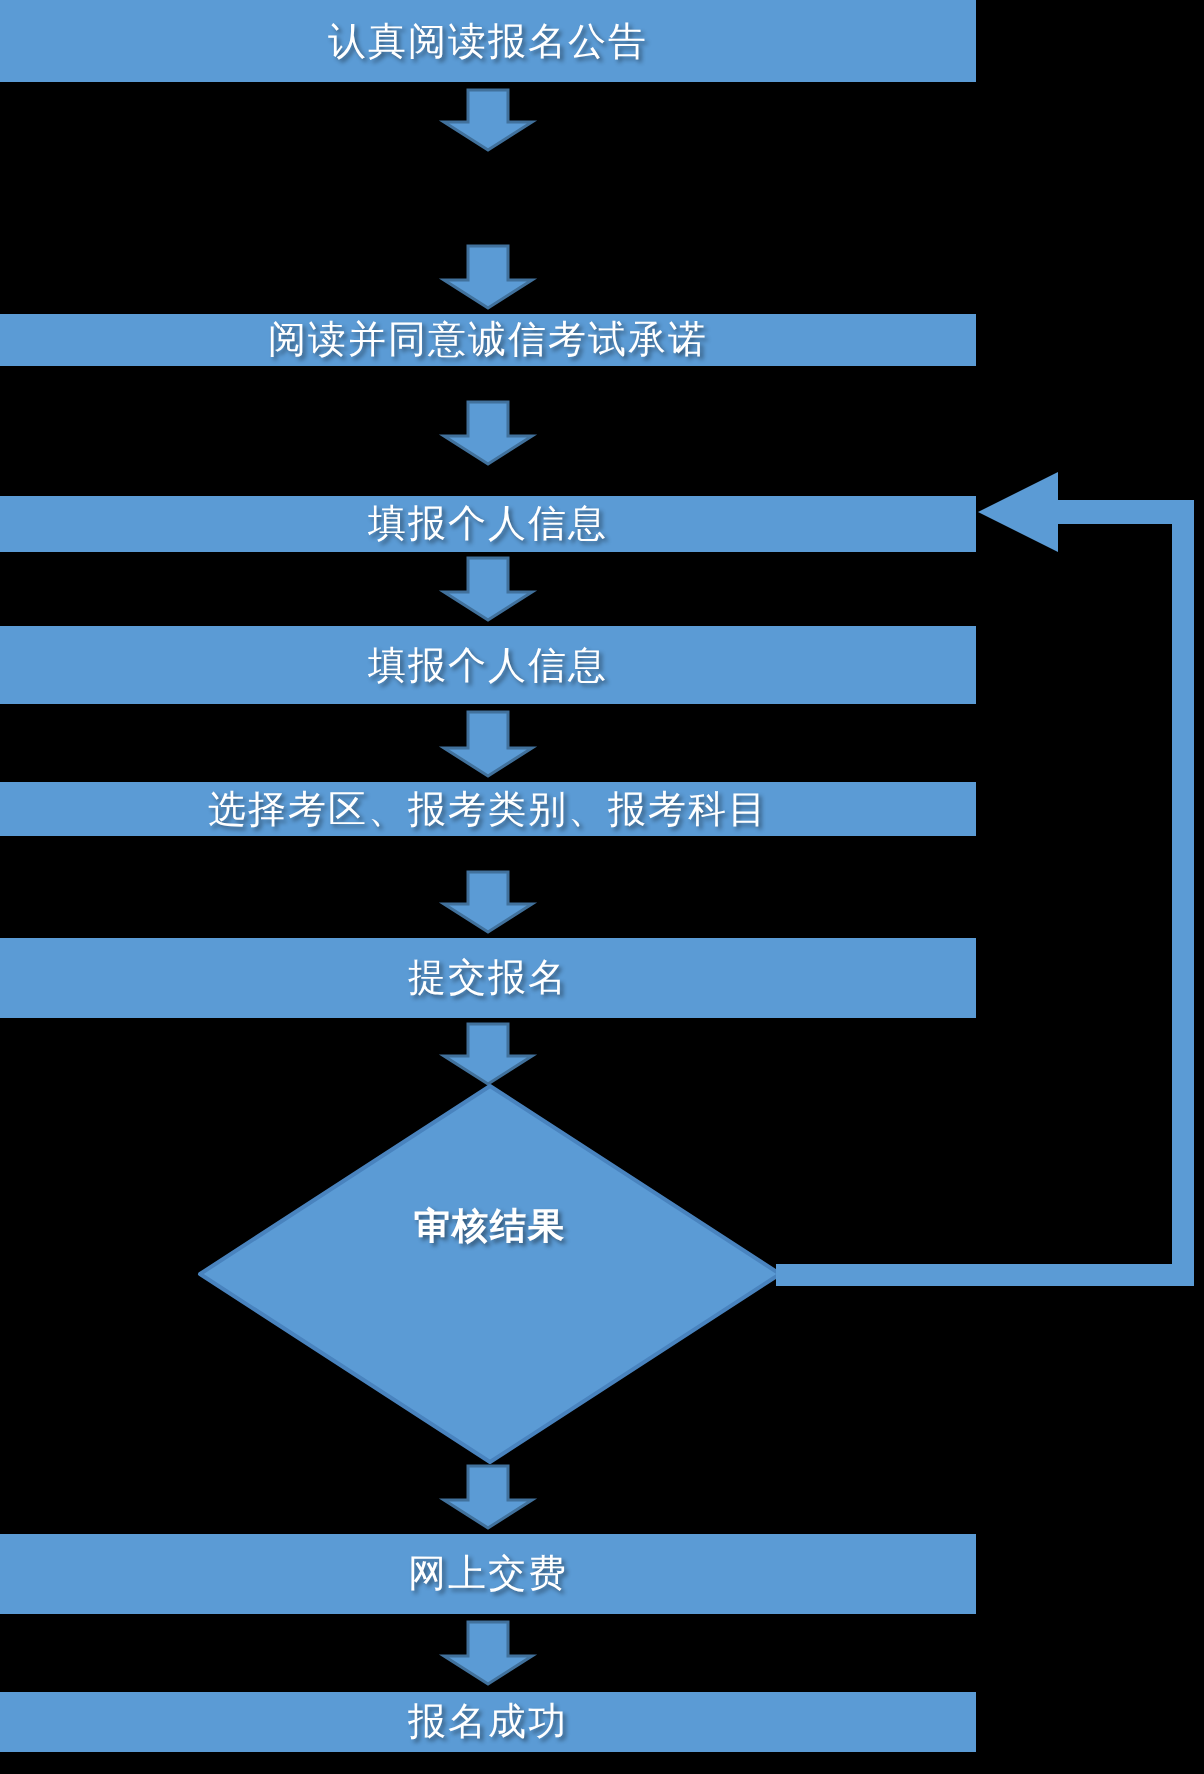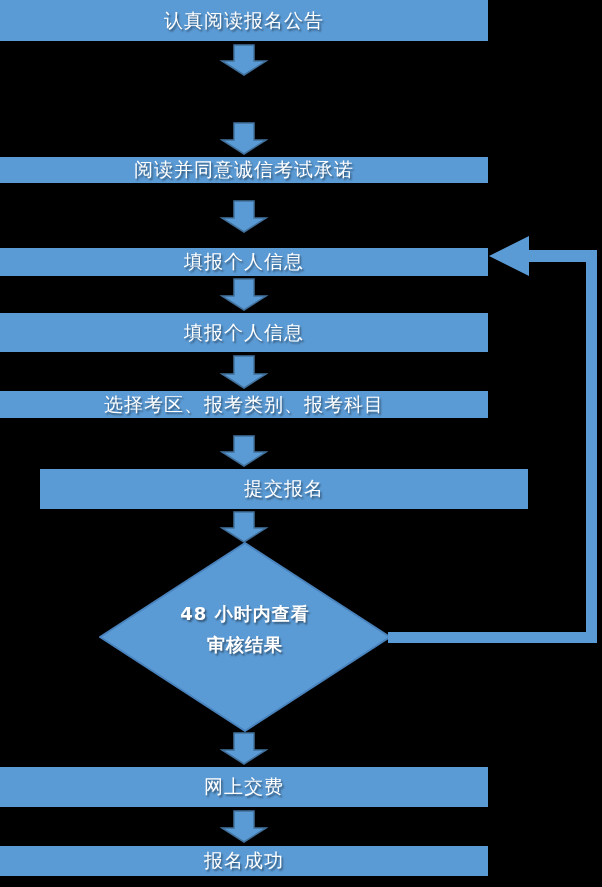--- a/index.html
+++ b/index.html
@@ -84,28 +84,27 @@
   </div>
   <div class="box" style="top:248px; height:28px;">
     <span class="step-label">填报个人信息</span>
   </div>
   <div class="box" style="top:313px; height:39px;">
     <span class="step-label">填报个人信息</span>
   </div>
   <div class="box" style="top:391px; height:27px;">
     <span class="step-label">选择考区、报考类别、报考科目</span>
   </div>
-  <div class="box" style="top:469px; height:40px;margin-left:40px;">
+  <div class="box" style="top:469px; height:40px;">
     <span class="step-label">提交报名</span>
   </div>
   <div class="box" style="top:767px; height:40px;">
     <span class="step-label">网上交费</span>
   </div>
   <div class="box" style="top:846px; height:30px;">
     <span class="step-label">报名成功</span>
   </div>
 
   <div class="diamond-label">
-    <div>48 小时内查看</div>
     <div>审核结果</div>
   </div>
 
 </div>
 
 </body></html>

